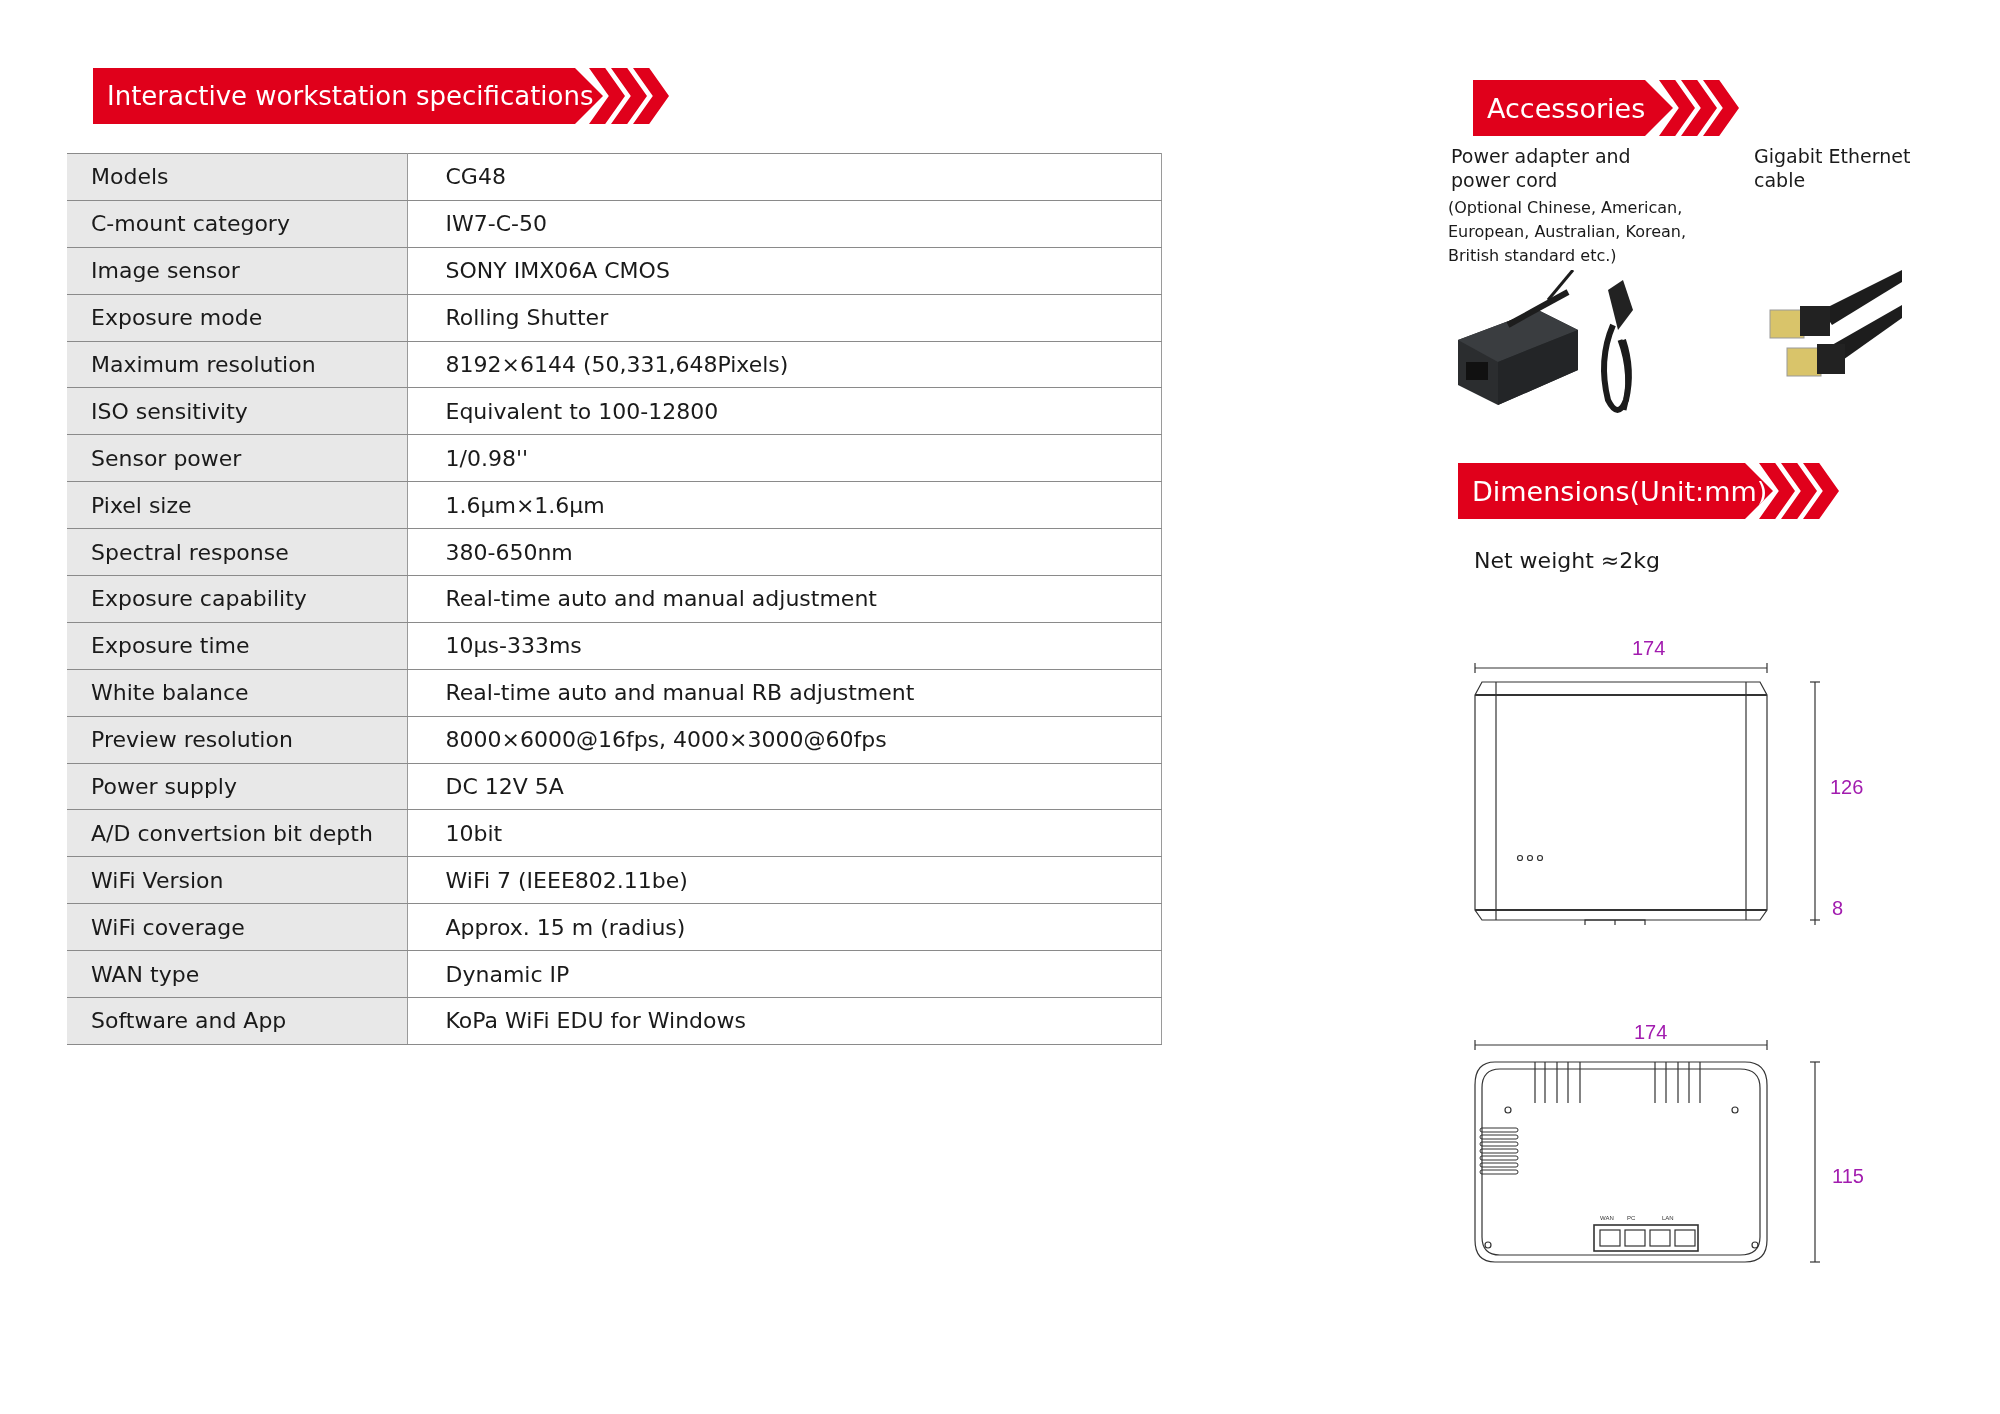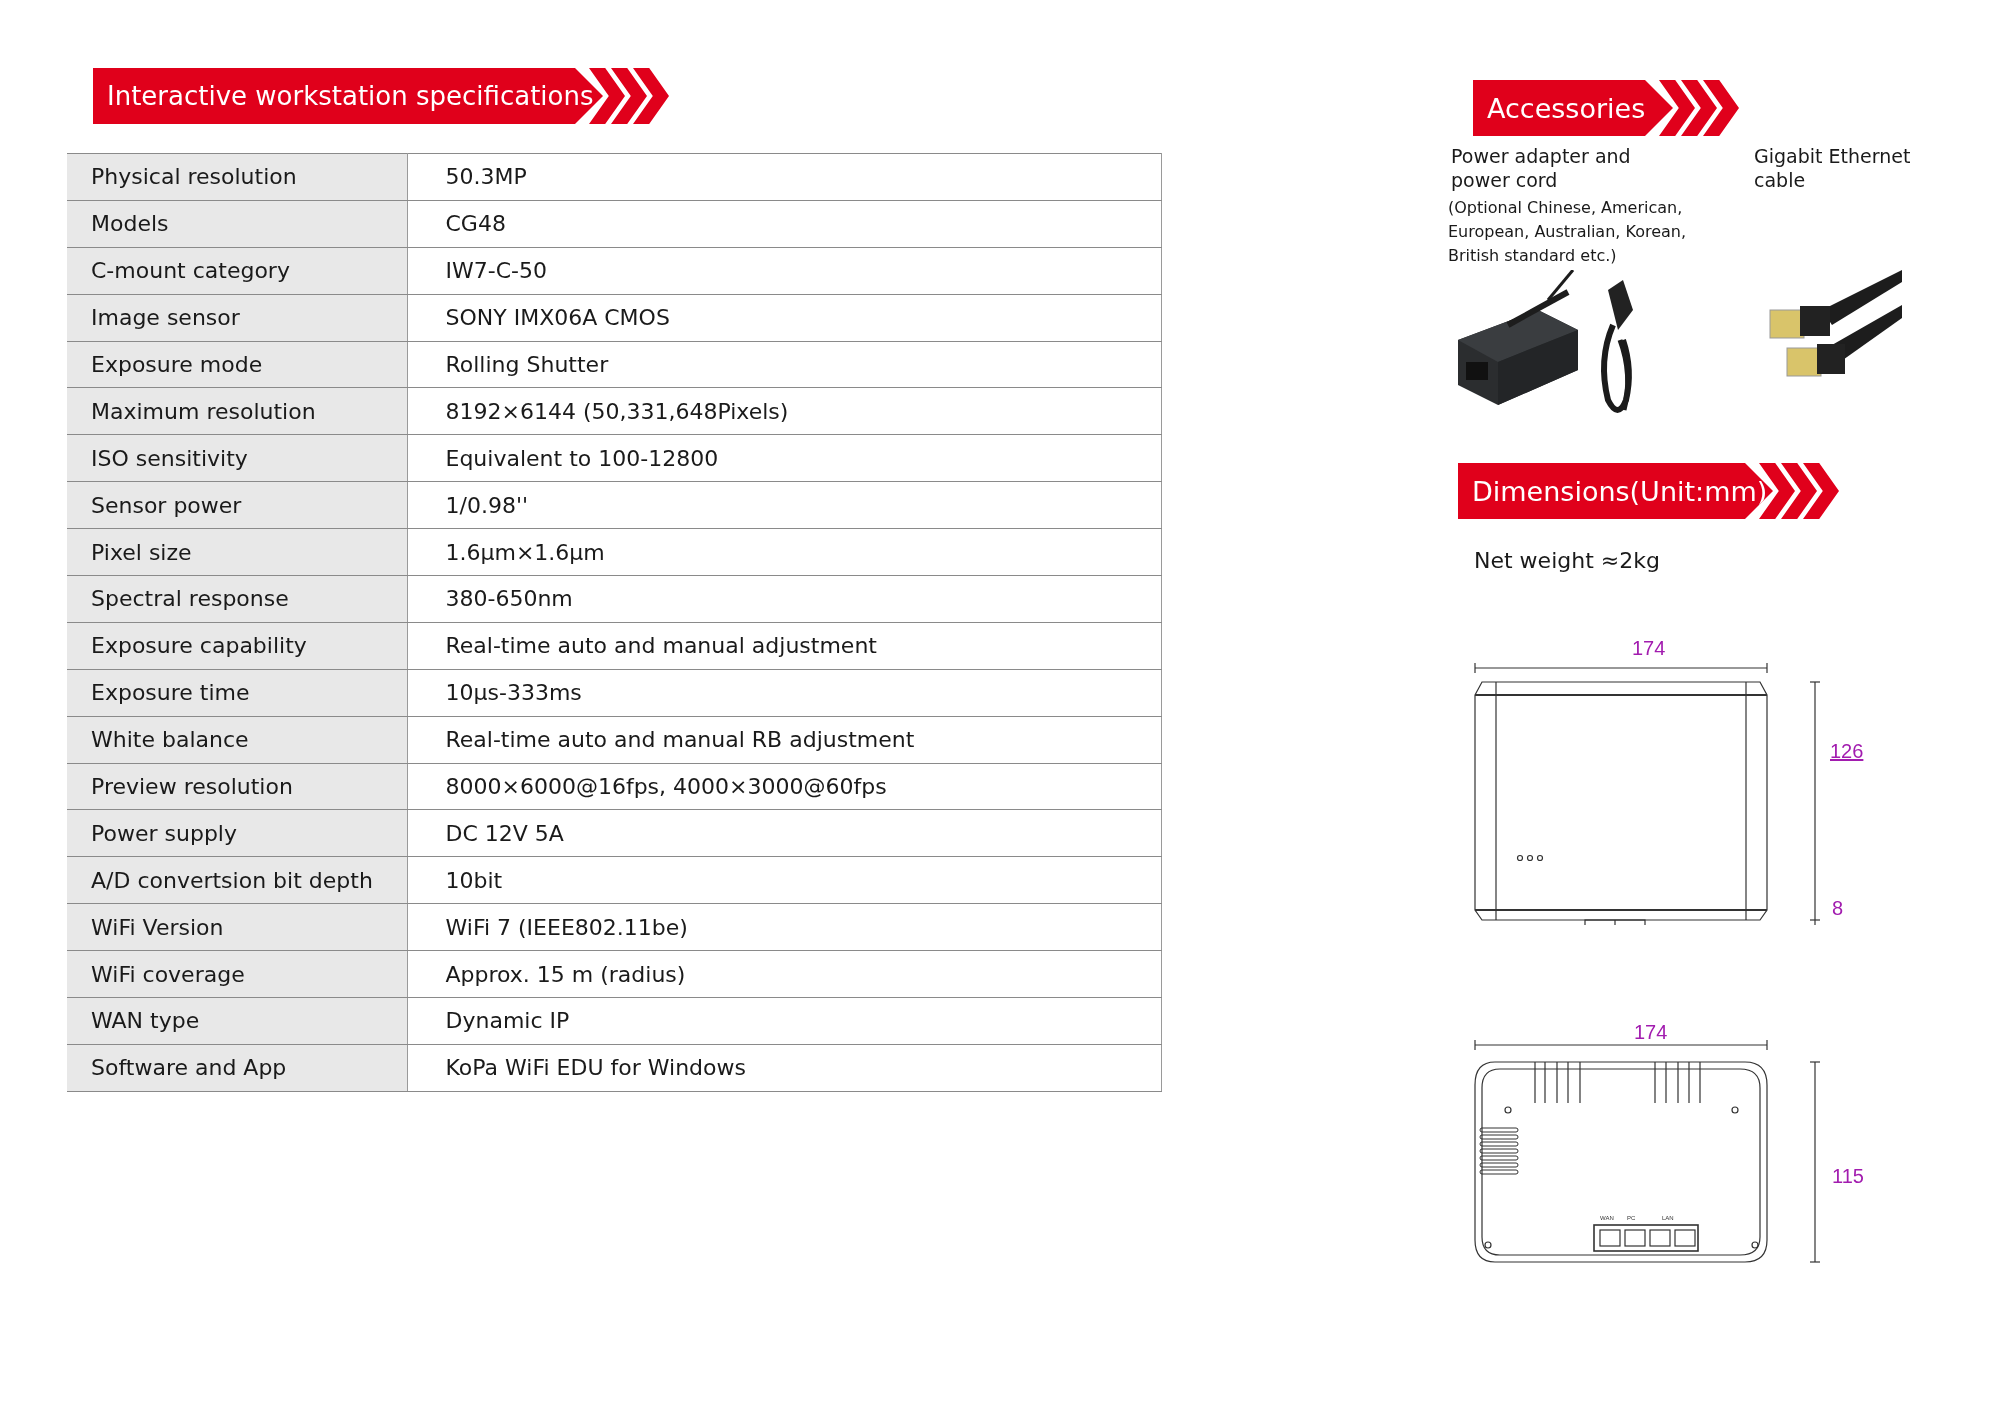--- a/index.html
+++ b/index.html
@@ -23,24 +23,20 @@
 <div class="banner" style="left:67px;top:68px;">
   <div class="bar" style="width:510px;font-size:26px;">Interactive workstation specifications</div>
   <div class="chev"></div>
   <div class="chev"></div>
   <div class="chev"></div>
 </div>
 
 <table class="spec">
   <tbody id="spec-body">
       <tr>
-        <td class="k">Physical resolution</td>
-        <td class="v">50.3MP</td>
-      </tr>
-      <tr>
         <td class="k">Models</td>
         <td class="v">CG48</td>
       </tr>
       <tr>
         <td class="k">C-mount category</td>
         <td class="v">IW7-C-50</td>
       </tr>
       <tr>
         <td class="k">Image sensor</td>
         <td class="v">SONY IMX06A CMOS</td>
@@ -157,21 +153,21 @@
 <div class="banner" style="left:1432px;top:463px;">
   <div class="bar" style="width:315px;">Dimensions(Unit:mm)</div>
   <div class="chev"></div>
   <div class="chev"></div>
   <div class="chev"></div>
 </div>
 
 <div class="netw">Net weight ≈2kg</div>
 
 <div class="dimlabel" style="left:1632px;top:637px;">174</div>
-<div class="dimlabel" style="left:1830px;top:740px;text-decoration:underline;">126</div>
+<div class="dimlabel" style="left:1830px;top:776px;">126</div>
 <div class="dimlabel" style="left:1832px;top:897px;">8</div>
 <svg style="left:1470px;top:660px;" width="360" height="265" viewBox="0 0 360 265">
   <g stroke="#333" fill="none" stroke-width="1.2">
     <line x1="5" y1="8" x2="297" y2="8"></line>
     <line x1="5" y1="3" x2="5" y2="13"></line>
     <line x1="297" y1="3" x2="297" y2="13"></line>
     <path d="M5 35 L12 22 L290 22 L297 35 L297 250 L290 260 L12 260 L5 250 Z"></path>
     <line x1="5" y1="35" x2="297" y2="35" stroke-width="2.2"></line>
     <line x1="5" y1="250" x2="297" y2="250" stroke-width="2.2"></line>
     <line x1="26" y1="22" x2="26" y2="260"></line>

